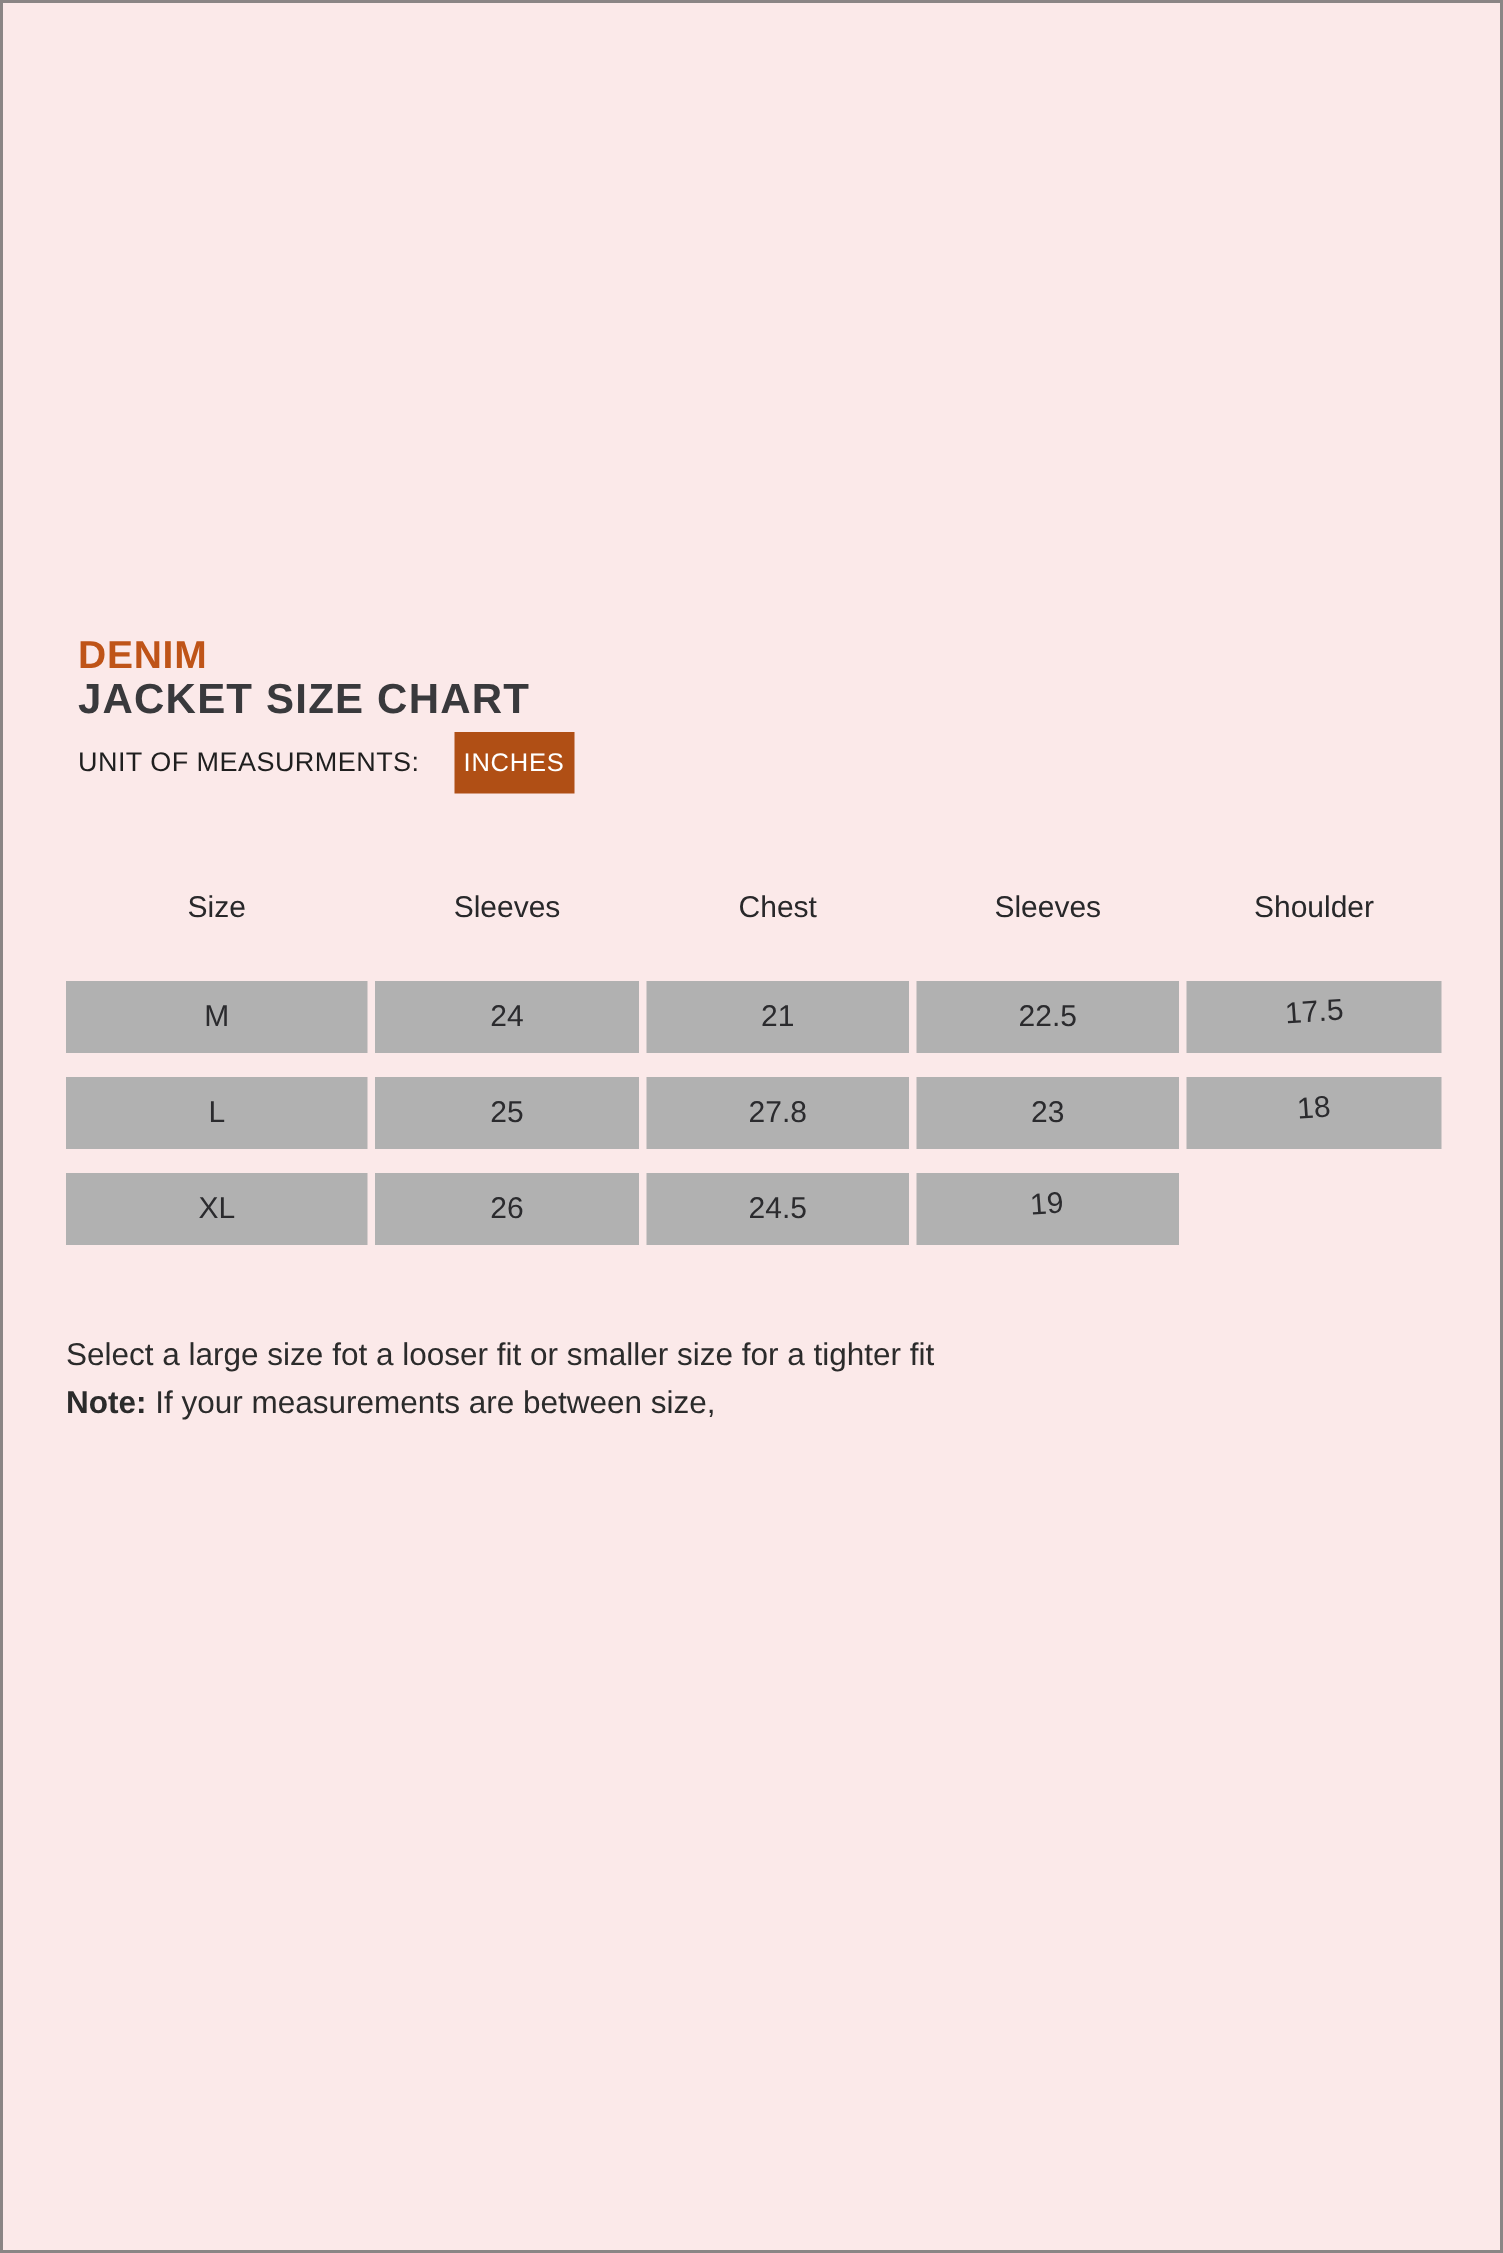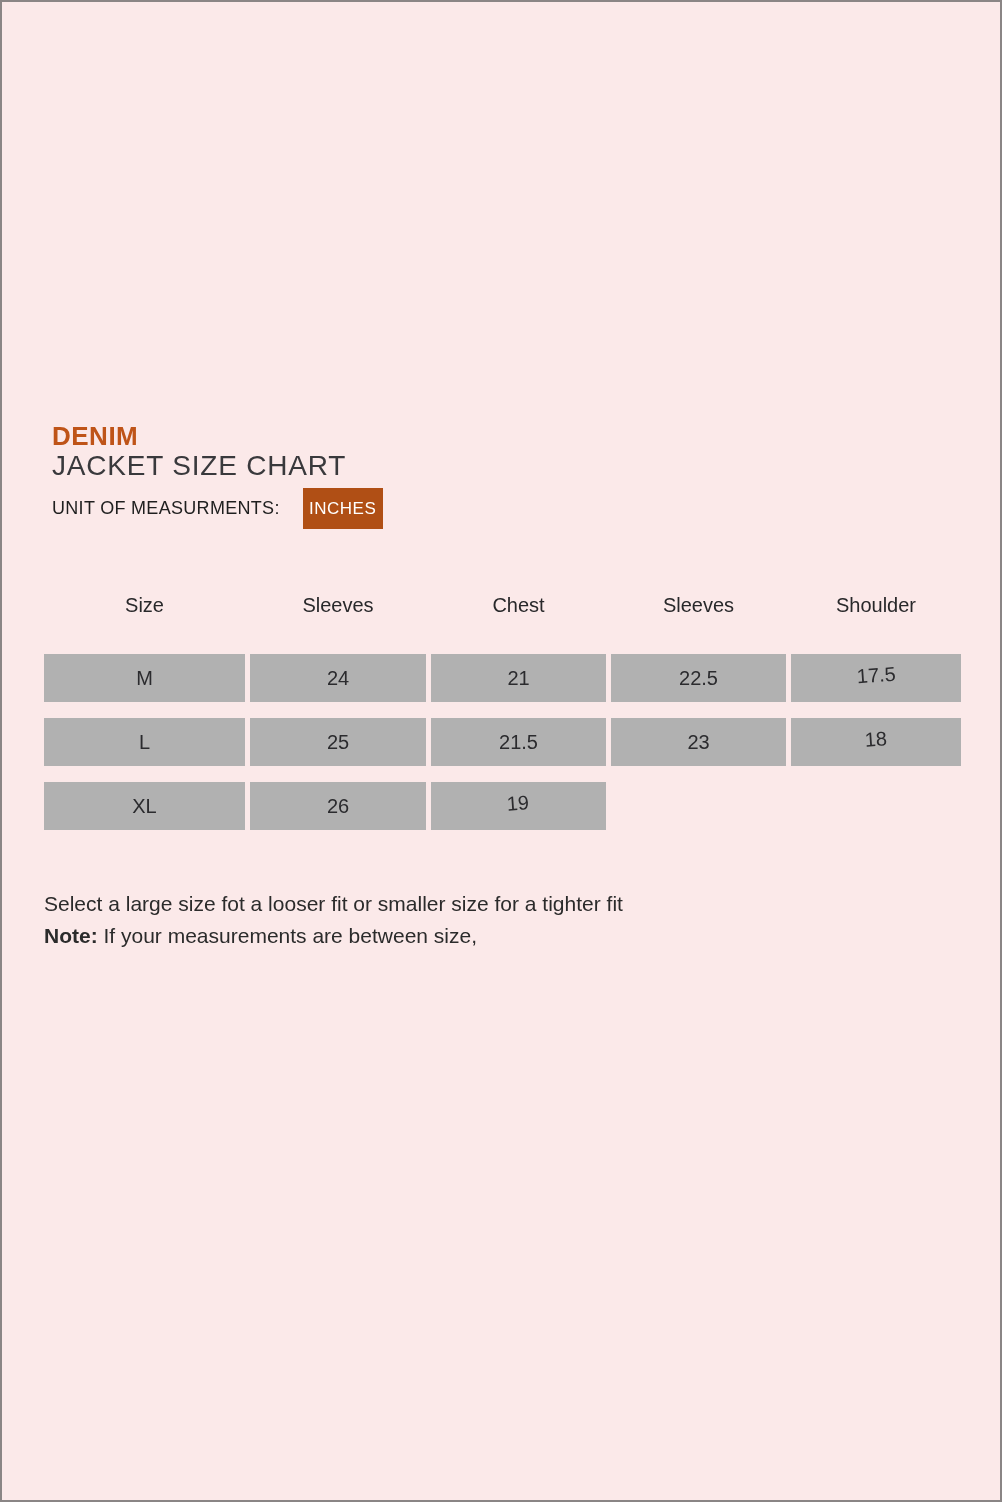--- a/index.html
+++ b/index.html
@@ -29,21 +29,21 @@
     font-size: 26px;
     font-weight: bold;
     letter-spacing: 0.5px;
     color: var(--accent);
   }
   .title {
     position: absolute;
     left: 50px;
     top: 448px;
     font-size: 28px;
-    font-weight: normal;
+    font-weight: bold;
     letter-spacing: 0.8px;
     color: #39393c;
   }
   .unit-row {
     position: absolute;
     left: 50px;
     top: 486px;
     height: 41px;
     display: flex;
     align-items: center;
@@ -144,33 +144,36 @@
         <div class="td tilt">
           <span>17.5</span>
         </div>
         <div class="td">
           <span>L</span>
         </div>
         <div class="td">
           <span>25</span>
         </div>
         <div class="td">
-          <span>21.5</span>
+          <span>27.8</span>
         </div>
         <div class="td">
           <span>23</span>
         </div>
         <div class="td tilt">
           <span>18</span>
         </div>
         <div class="td">
           <span>XL</span>
         </div>
         <div class="td">
           <span>26</span>
+        </div>
+        <div class="td">
+          <span>24.5</span>
         </div>
         <div class="td tilt">
           <span>19</span>
         </div>
       </div>
   </div>
 
   <div class="note">
     <div>Select a large size fot a looser fit or smaller size for a tighter fit</div>
     <div><b>Note:</b><span> If your measurements are between size,</span></div>

